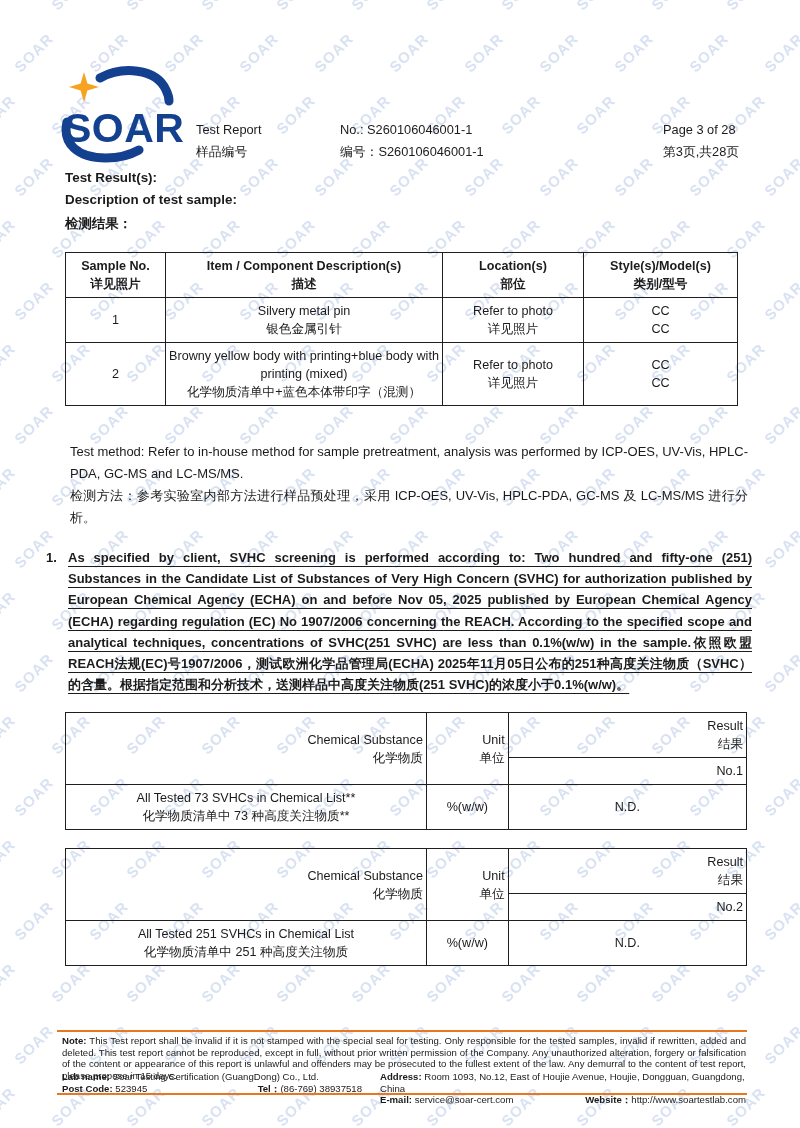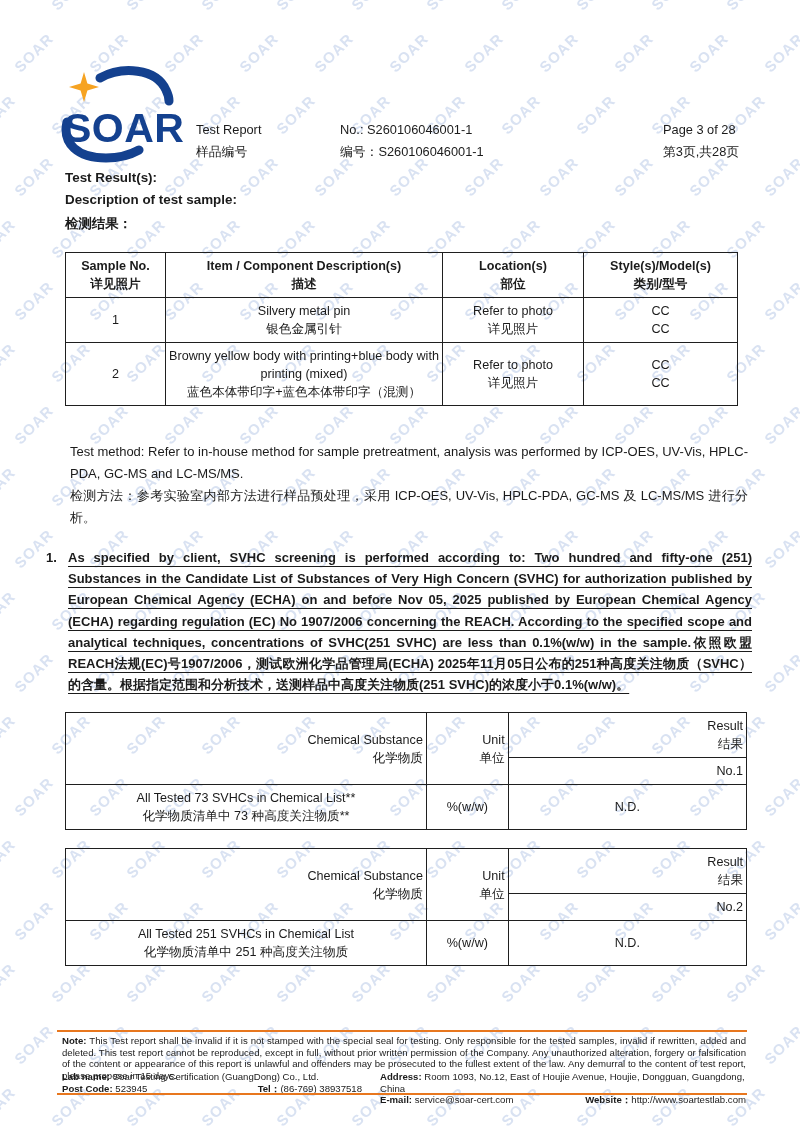--- a/index.html
+++ b/index.html
@@ -350,21 +350,21 @@
         </td>
         <td>
           <div>CC</div>
           <div>CC</div>
         </td>
       </tr>
       <tr>
         <td>2</td>
         <td>
           <div>Browny yellow body with printing+blue body with printing (mixed)</div>
-          <div>蓝色本体带印字+蓝色本体带印字（混测）</div>
+          <div>化学物质清单中+蓝色本体带印字（混测）</div>
         </td>
         <td>
           <div>Refer to photo</div>
           <div>详见照片</div>
         </td>
         <td>
           <div>CC</div>
           <div>CC</div>
         </td>
       </tr>

